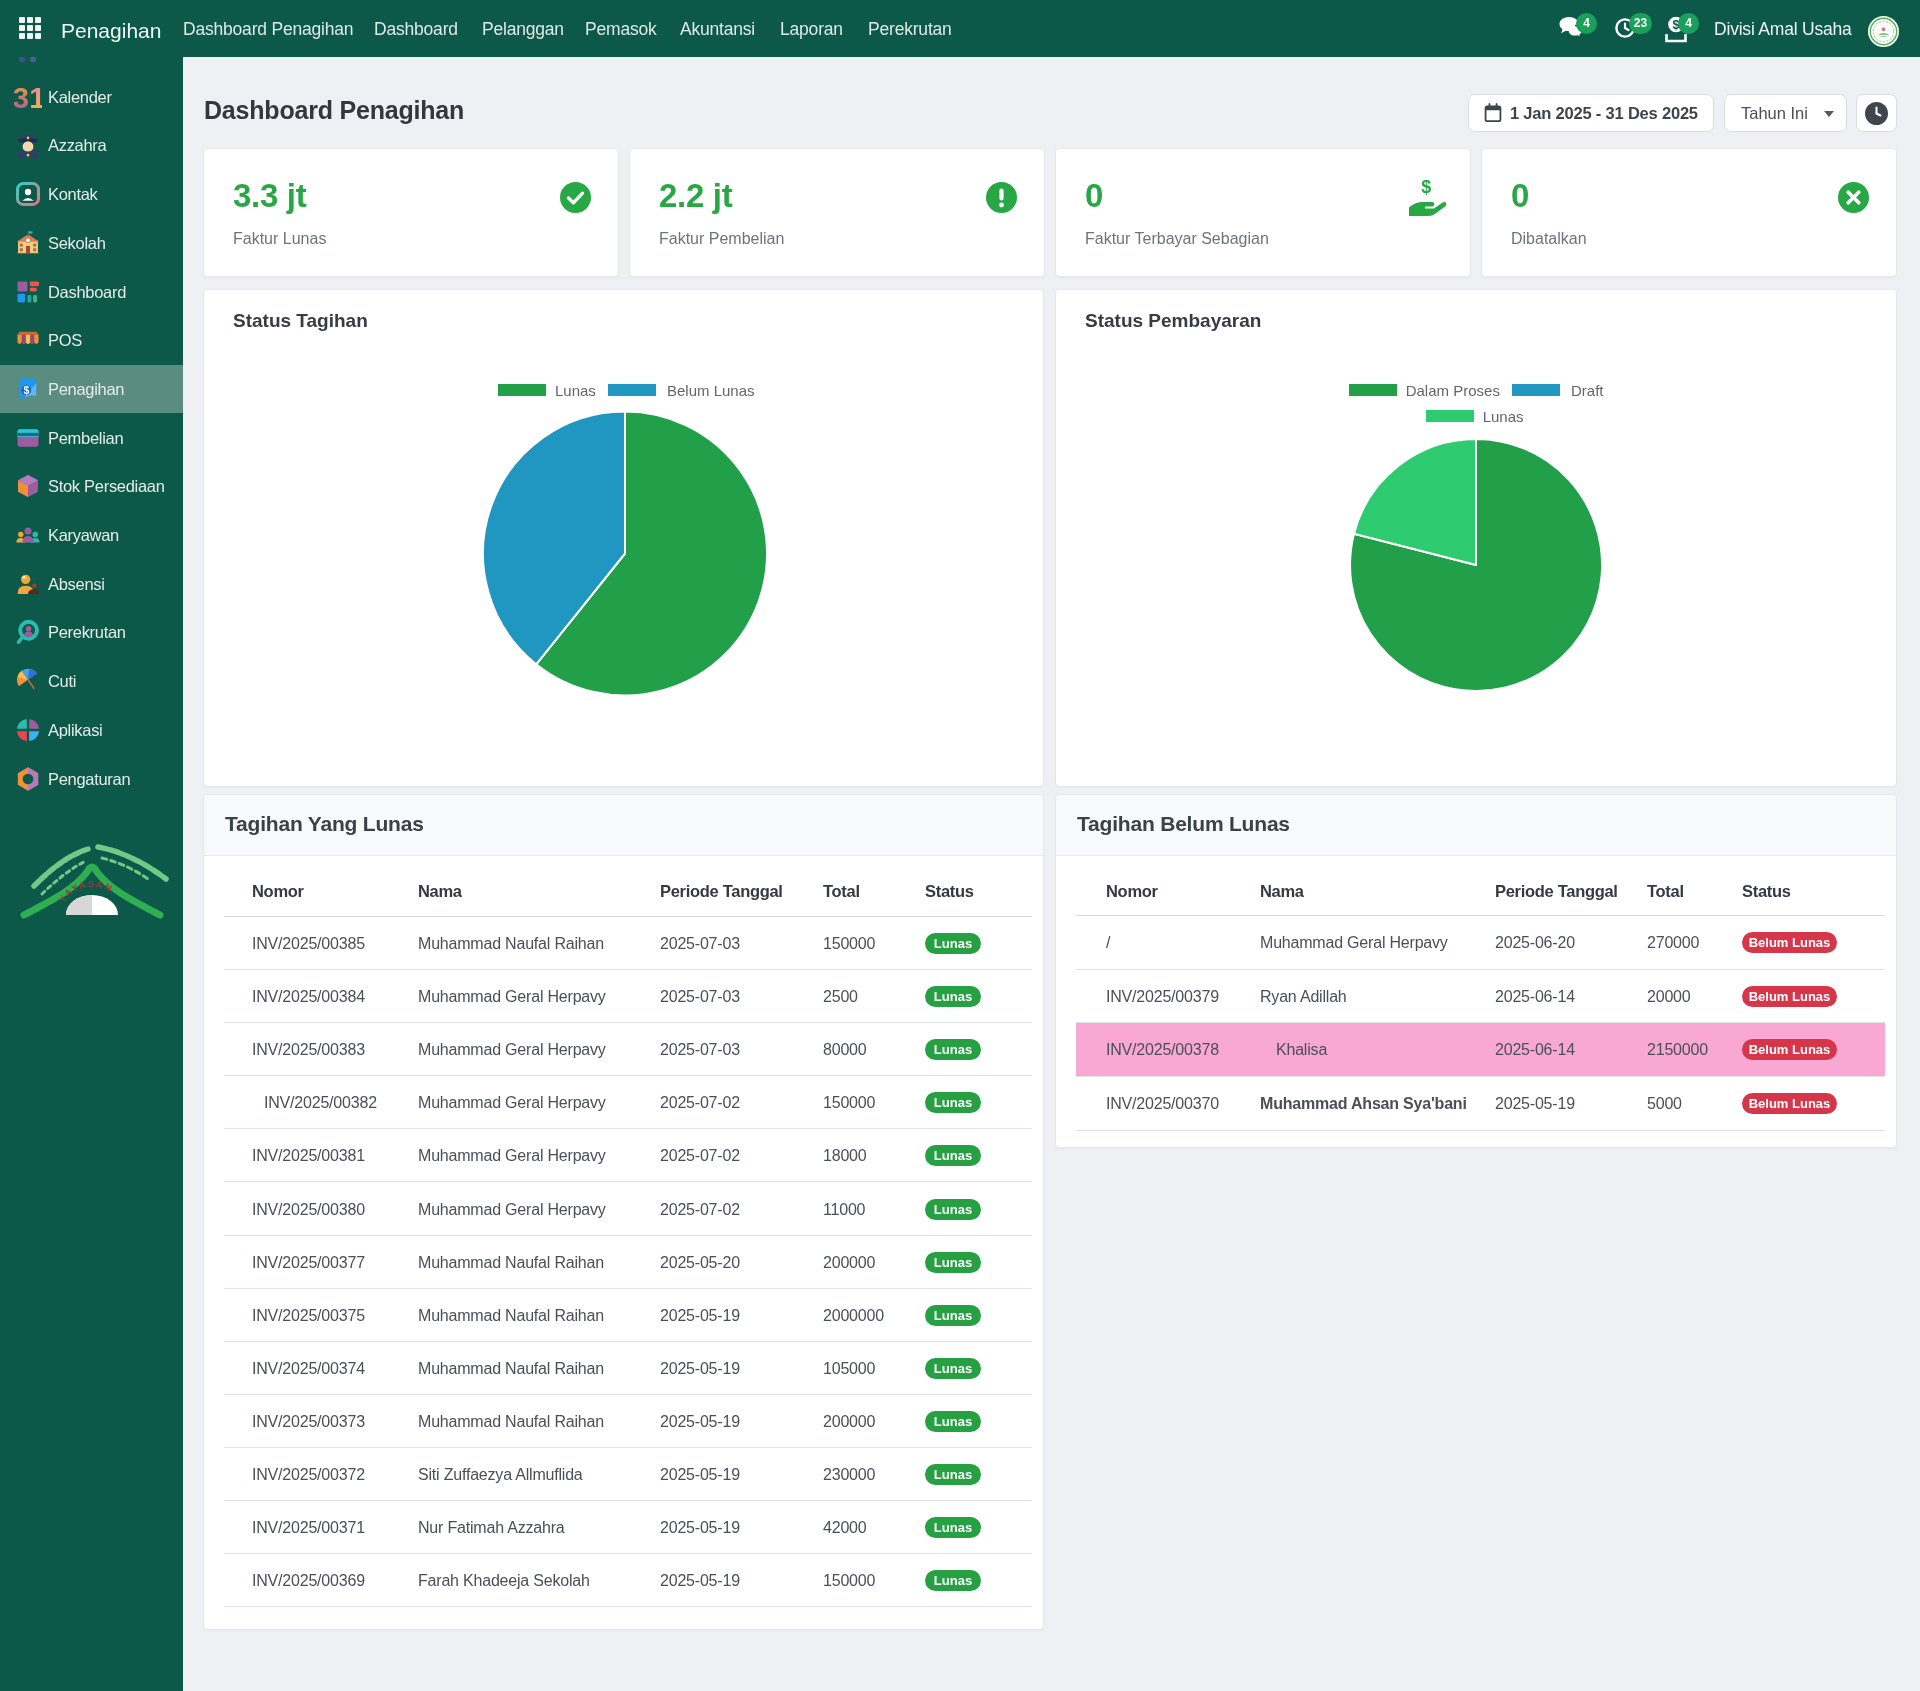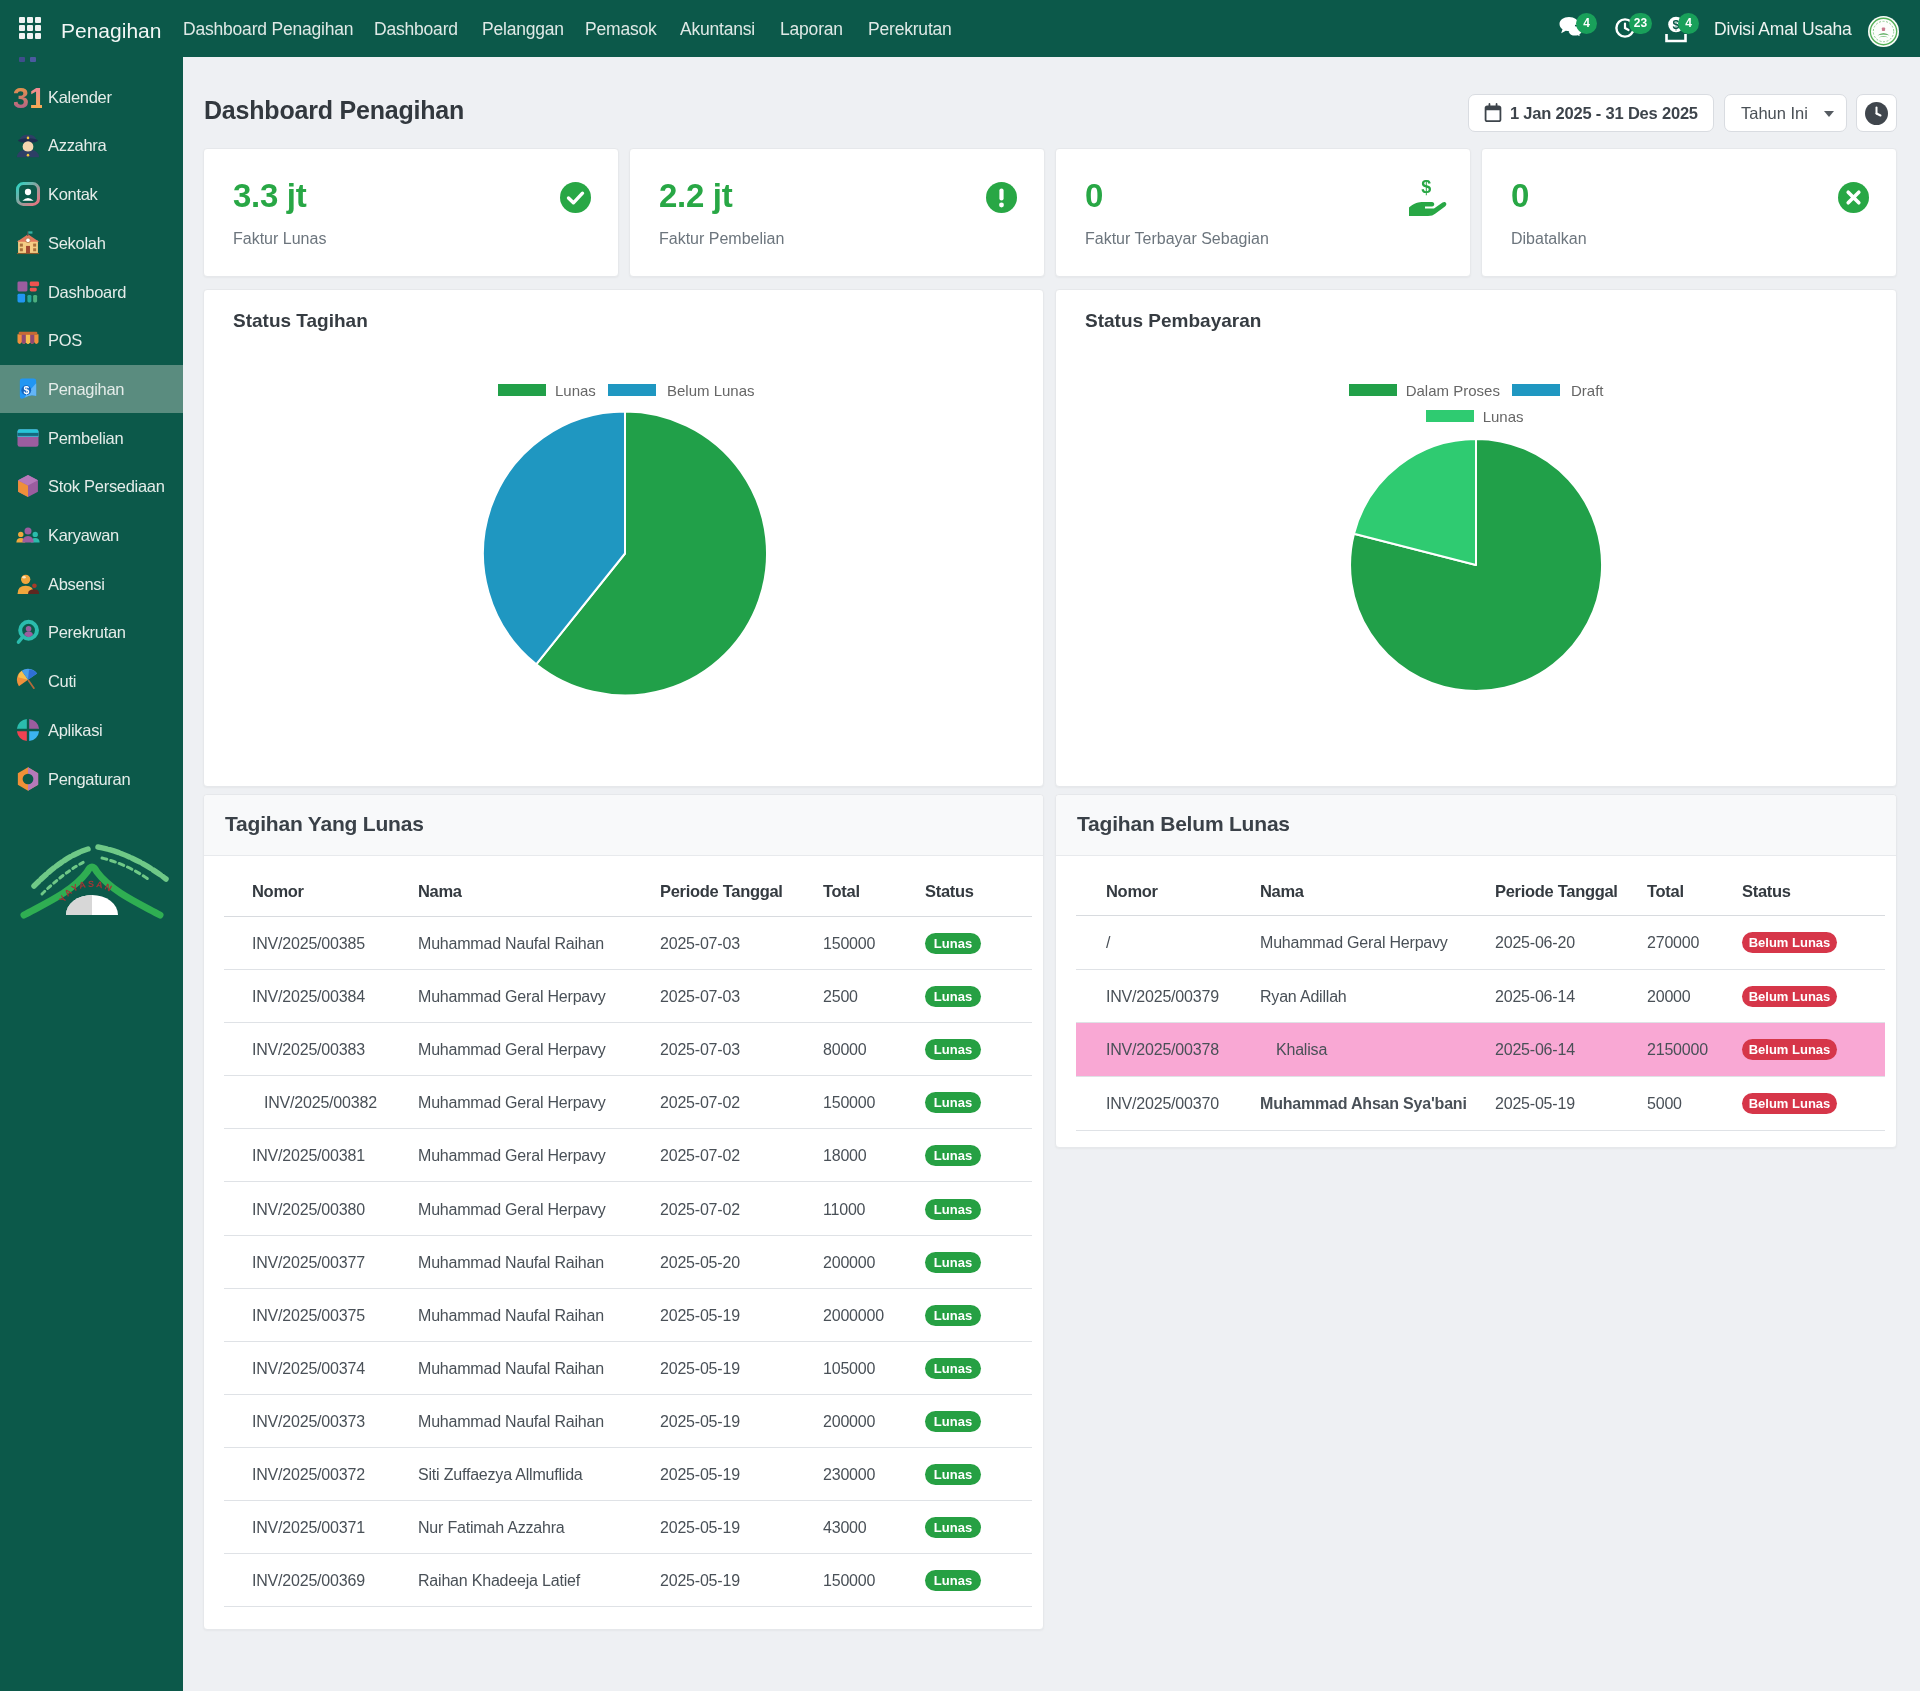--- a/index.html
+++ b/index.html
@@ -430,26 +430,26 @@
 <span class="tcell" style="left:28px;line-height:53px;">INV/2025/00372</span>
 <span class="tcell" style="left:194px;line-height:53px;">Siti Zuffaezya Allmuflida</span>
 <span class="tcell" style="left:436px;line-height:53px;">2025-05-19</span>
 <span class="tcell" style="left:599px;line-height:53px;">230000</span>
 <span class="badge green" style="left:701px;top:16px;">Lunas</span>
 </div>
 <div class="trow" style="left:224px;top:1501.1px;width:808px;height:53.1px;">
 <span class="tcell" style="left:28px;line-height:53px;">INV/2025/00371</span>
 <span class="tcell" style="left:194px;line-height:53px;">Nur Fatimah Azzahra</span>
 <span class="tcell" style="left:436px;line-height:53px;">2025-05-19</span>
-<span class="tcell" style="left:599px;line-height:53px;">43000</span>
+<span class="tcell" style="left:599px;line-height:53px;">42000</span>
 <span class="badge green" style="left:701px;top:16px;">Lunas</span>
 </div>
 <div class="trow" style="left:224px;top:1554.2px;width:808px;height:53.1px;">
 <span class="tcell" style="left:28px;line-height:53px;">INV/2025/00369</span>
-<span class="tcell" style="left:194px;line-height:53px;">Raihan Khadeeja Latief</span>
+<span class="tcell" style="left:194px;line-height:53px;">Farah Khadeeja Sekolah</span>
 <span class="tcell" style="left:436px;line-height:53px;">2025-05-19</span>
 <span class="tcell" style="left:599px;line-height:53px;">150000</span>
 <span class="badge green" style="left:701px;top:16px;">Lunas</span>
 </div>
 <div style="position:absolute;left:1076px;top:855px;width:809px;height:61px;border-bottom:1px solid #d8dbdf;">
 <span class="thead-cell" style="left:30px;top:0;line-height:72px;">Nomor</span>
 <span class="thead-cell" style="left:184px;top:0;line-height:72px;">Nama</span>
 <span class="thead-cell" style="left:419px;top:0;line-height:72px;">Periode Tanggal</span>
 <span class="thead-cell" style="left:571px;top:0;line-height:72px;">Total</span>
 <span class="thead-cell" style="left:666px;top:0;line-height:72px;">Status</span>

